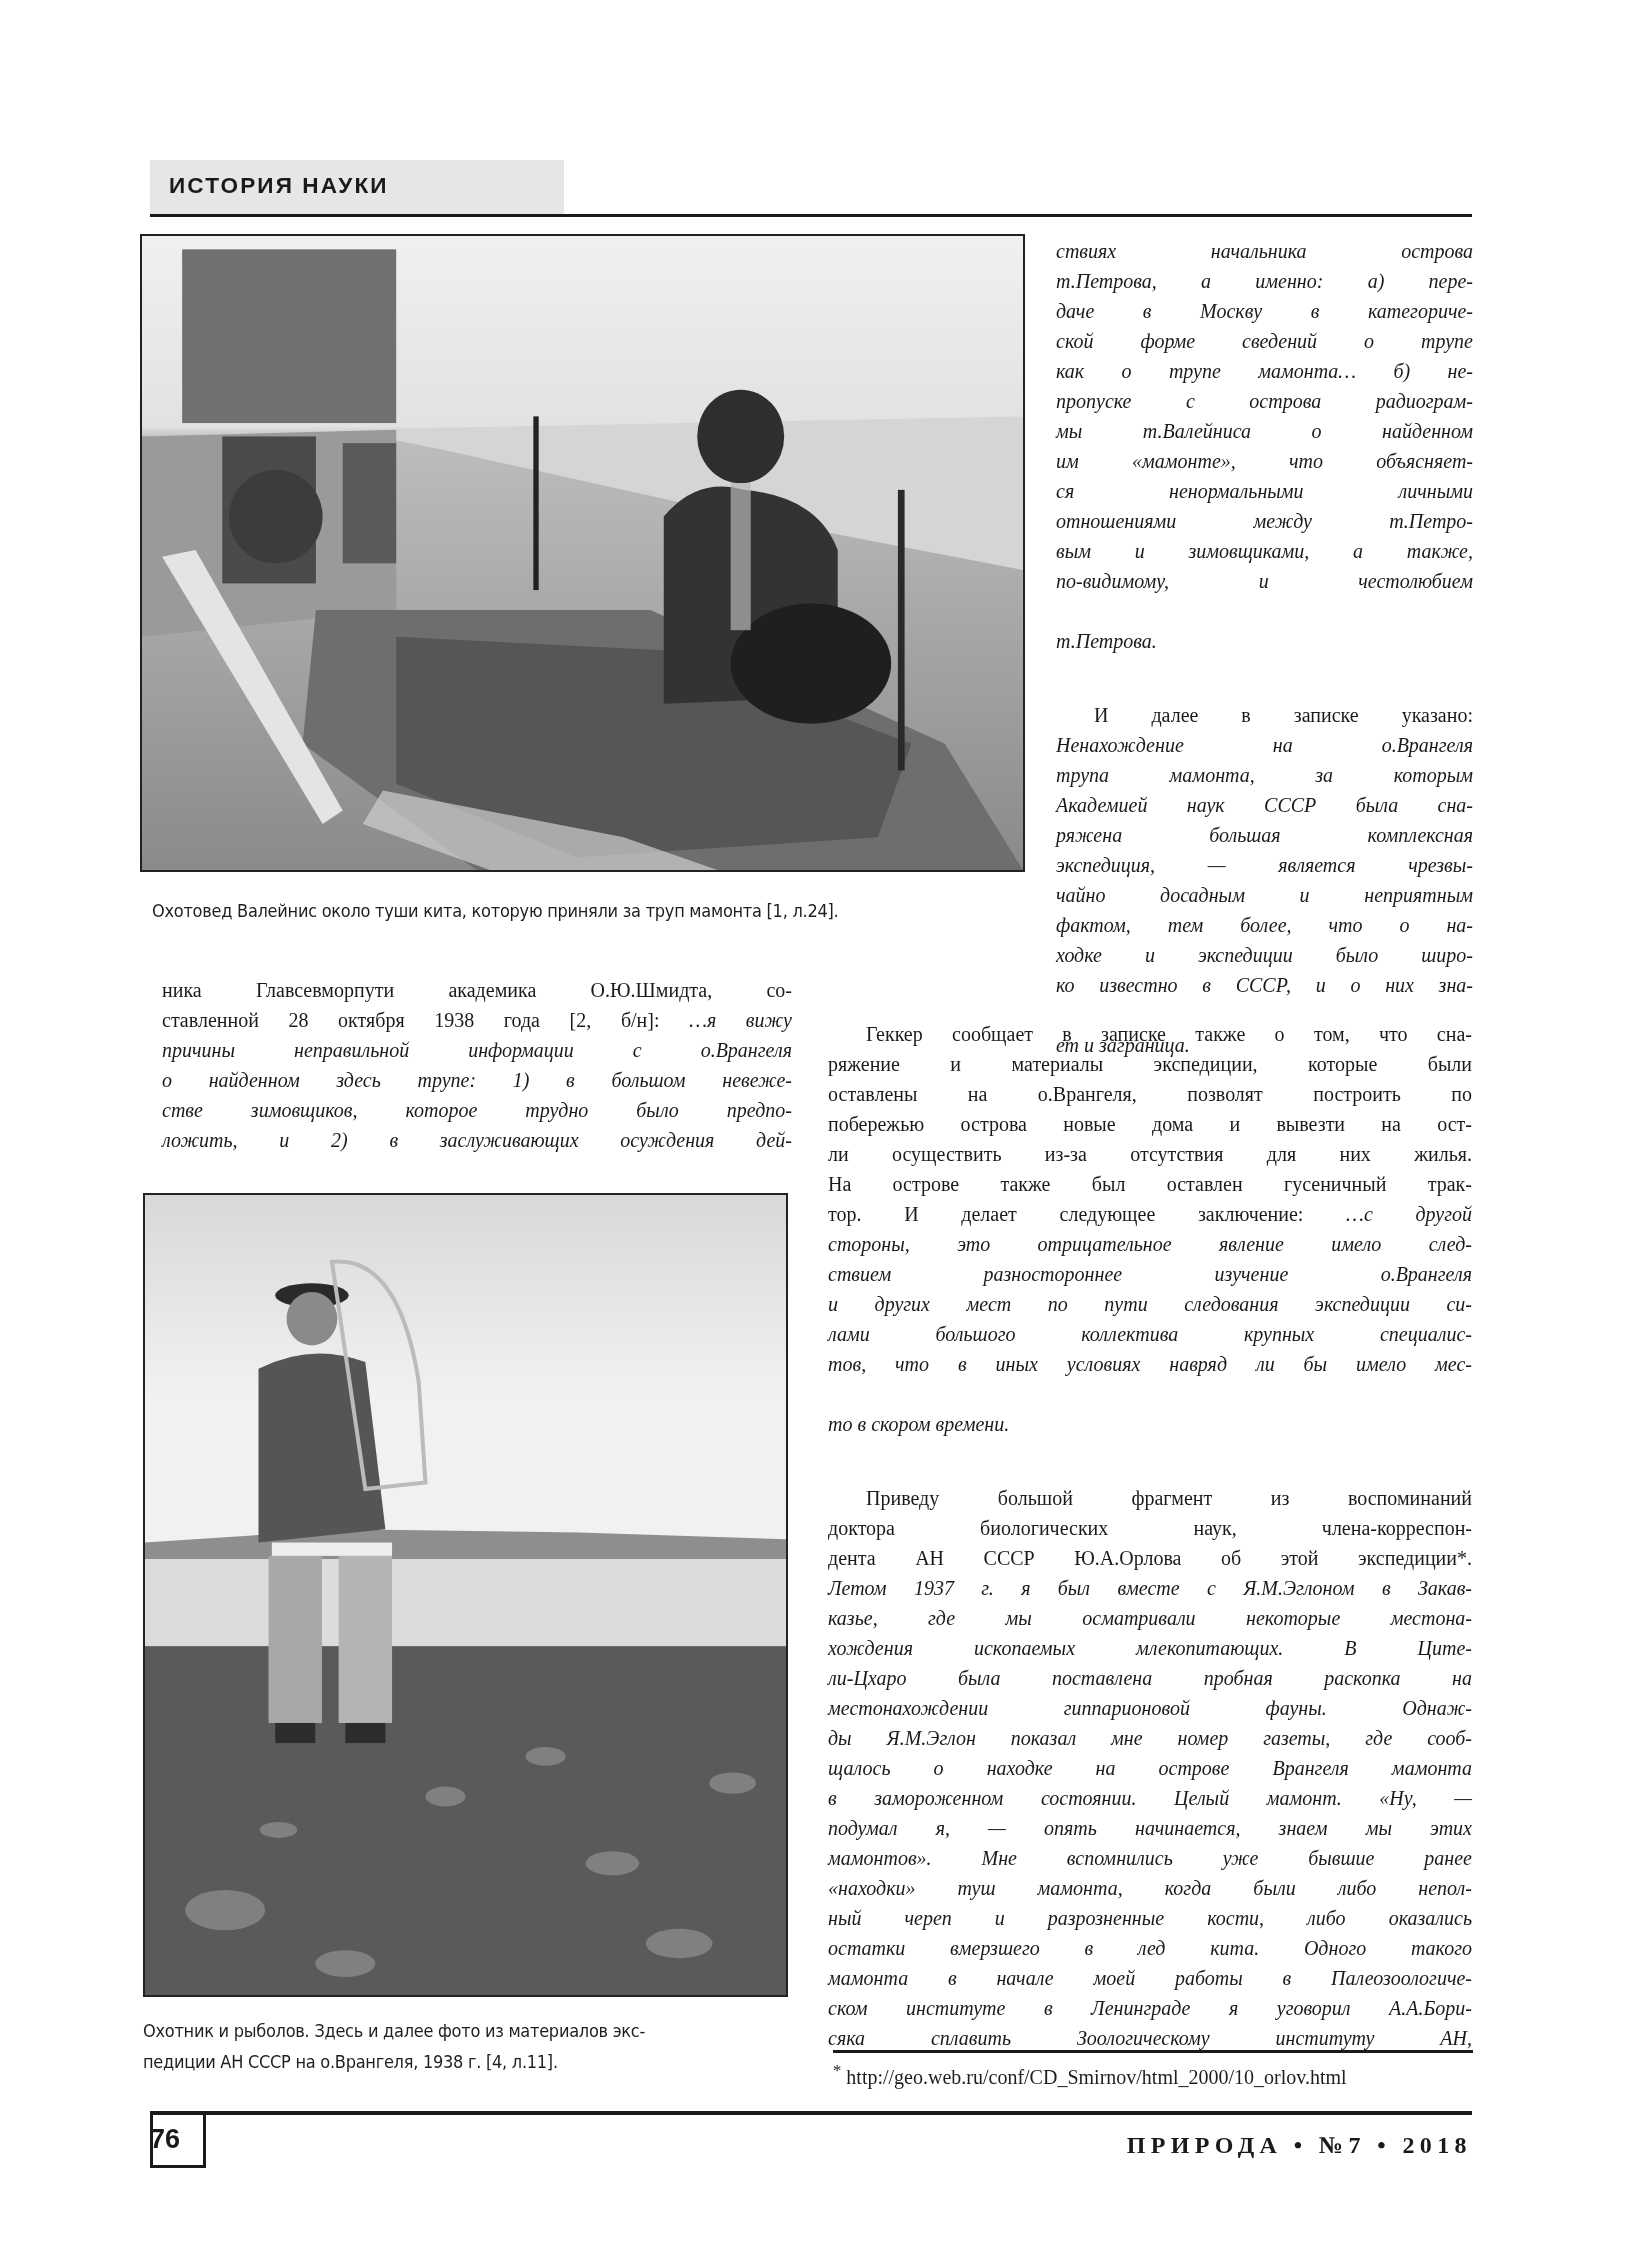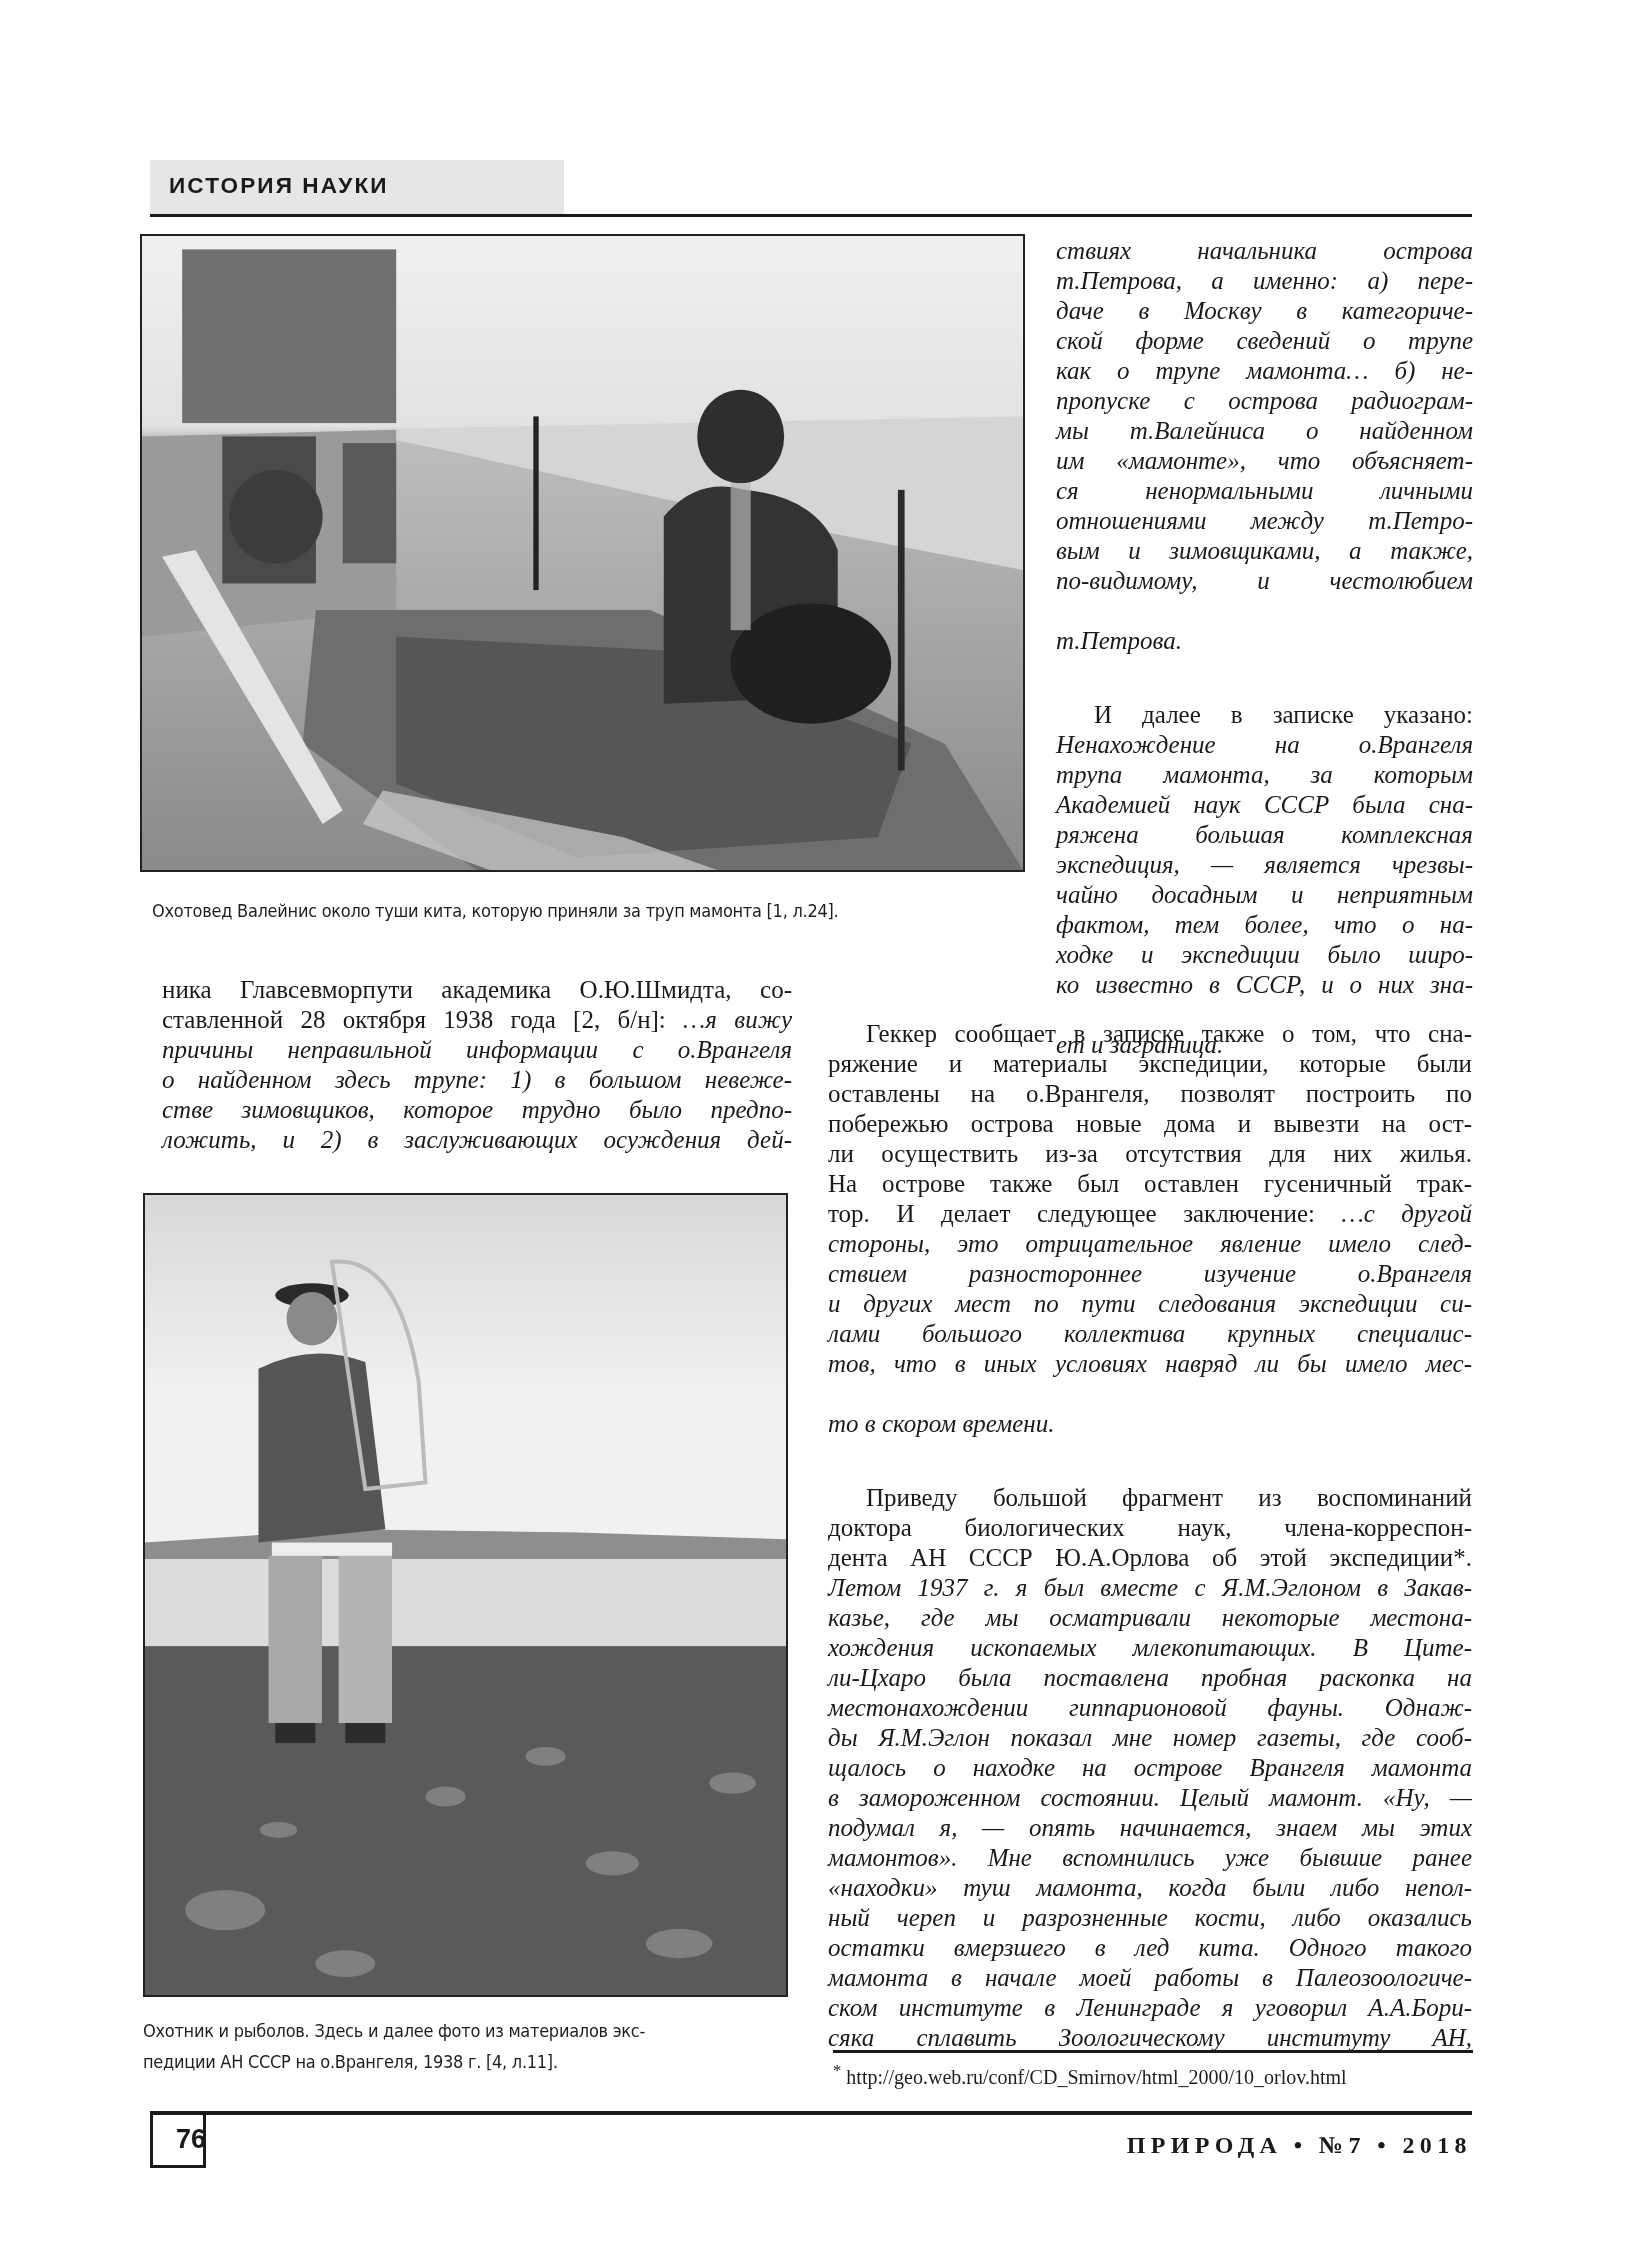--- a/index.html
+++ b/index.html
@@ -18,40 +18,40 @@
   .photo2 { left: 143px; top: 1193px; width: 645px; height: 804px; }
   .photo svg { width: 100%; height: 100%; display: block; }
 
   
   .caption { font-family: "DejaVu Sans", sans-serif; font-size: 18px; line-height: 31px; color: #1e1e1e;
     letter-spacing: -0.3px; transform: scaleX(0.9); transform-origin: left top; white-space: nowrap; }
   .caption1 { left: 152px; top: 895px; }
   .caption2 { left: 143px; top: 2015px; }
 
   
-  .col { font-family: "Liberation Serif", serif; font-size: 25px; line-height: 30px; color: #1a1a1a;
+  .col { font-family: "Liberation Serif", serif; font-size: 20px; line-height: 30px; color: #1a1a1a;
     text-align: justify; text-align-last: justify; }
   .col .ln { display: block; white-space: nowrap; text-align-last: justify; text-align: justify; height: 30px; overflow: visible; }
   .col .ln.last { text-align-last: left; margin-top: 30px; }
   .col .ln.ind { text-indent: 38px; margin-top: 44px; }
   .it { font-style: italic; }
 
   .col-top-right { left: 1056px; top: 236px; width: 417px; }
   .col-left { left: 150px; top: 975px; width: 630px; margin-left: 12px; }
   .col-right { left: 828px; top: 975px; width: 644px; }
 
   
   .fn-rule { left: 833px; top: 2050px; width: 640px; height: 2.7px; background: #1a1a1a; }
   .footnote { left: 833px; top: 2057px; font-family: "Liberation Serif", serif; font-size: 20px; line-height: 27px;
     color: #1e1e1e; white-space: nowrap; }
 
   
   .bottom-rule { left: 150px; top: 2111px; width: 1322px; height: 4px; background: #1a1a1a; }
   .page-box { left: 150px; top: 2111px; width: 56px; height: 57px; border: 3.4px solid #1a1a1a; box-sizing: border-box; border-top: none; }
-  .page-num { left: 150px; top: 2122px; width: 56px; text-align: right; font-family: "Liberation Sans", sans-serif;
+  .page-num { left: 150px; top: 2122px; width: 56px; text-align: left; font-family: "Liberation Sans", sans-serif;
     font-weight: bold; font-size: 27px; line-height: 34px; color: #1a1a1a; }
   .journal { right: 154px; top: 2130px; font-family: "Liberation Serif", serif; font-weight: bold; font-size: 24px;
     letter-spacing: 5.4px; line-height: 31px; color: #1a1a1a; white-space: nowrap; }
 </style>
 </head>
 <body>
 
 <div class="abs section-band"></div>
 <div class="abs section-title">ИСТОРИЯ НАУКИ</div>
 <div class="abs top-rule"></div>

